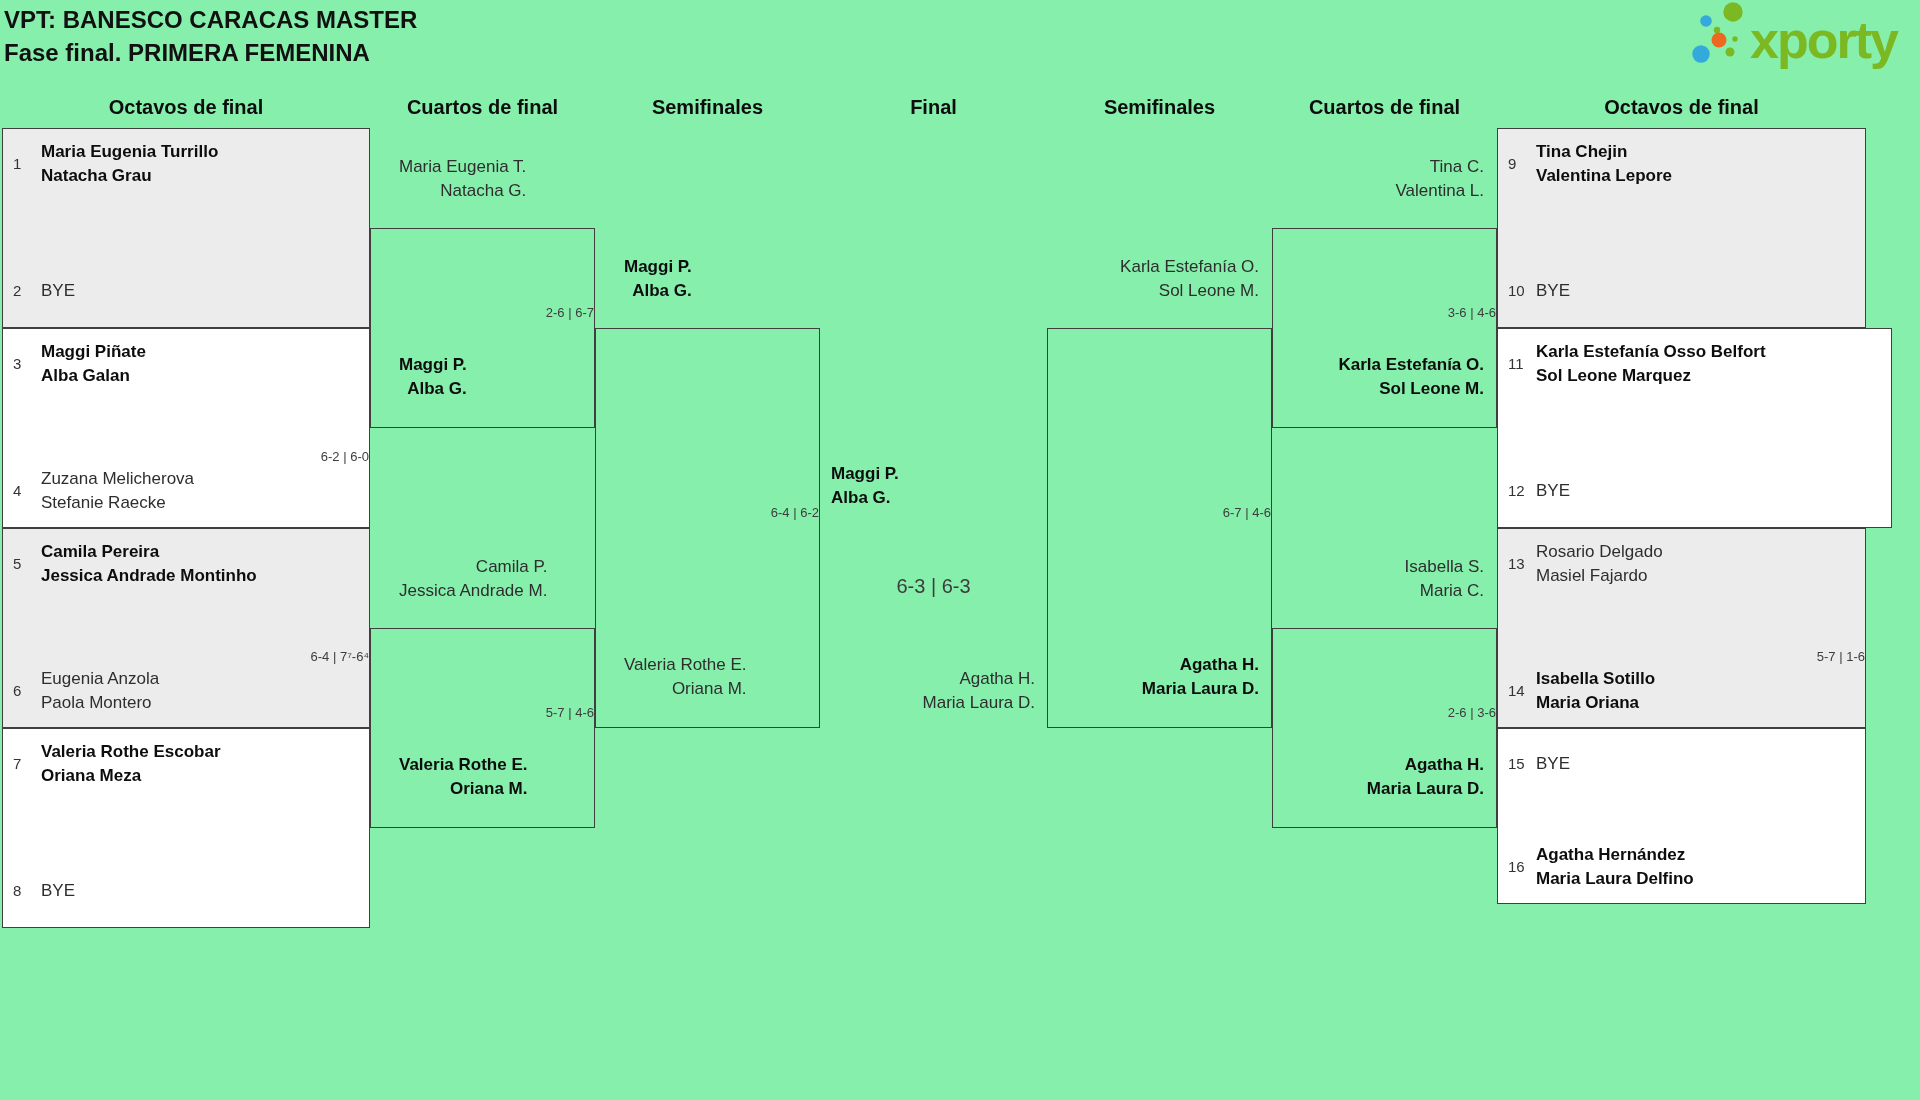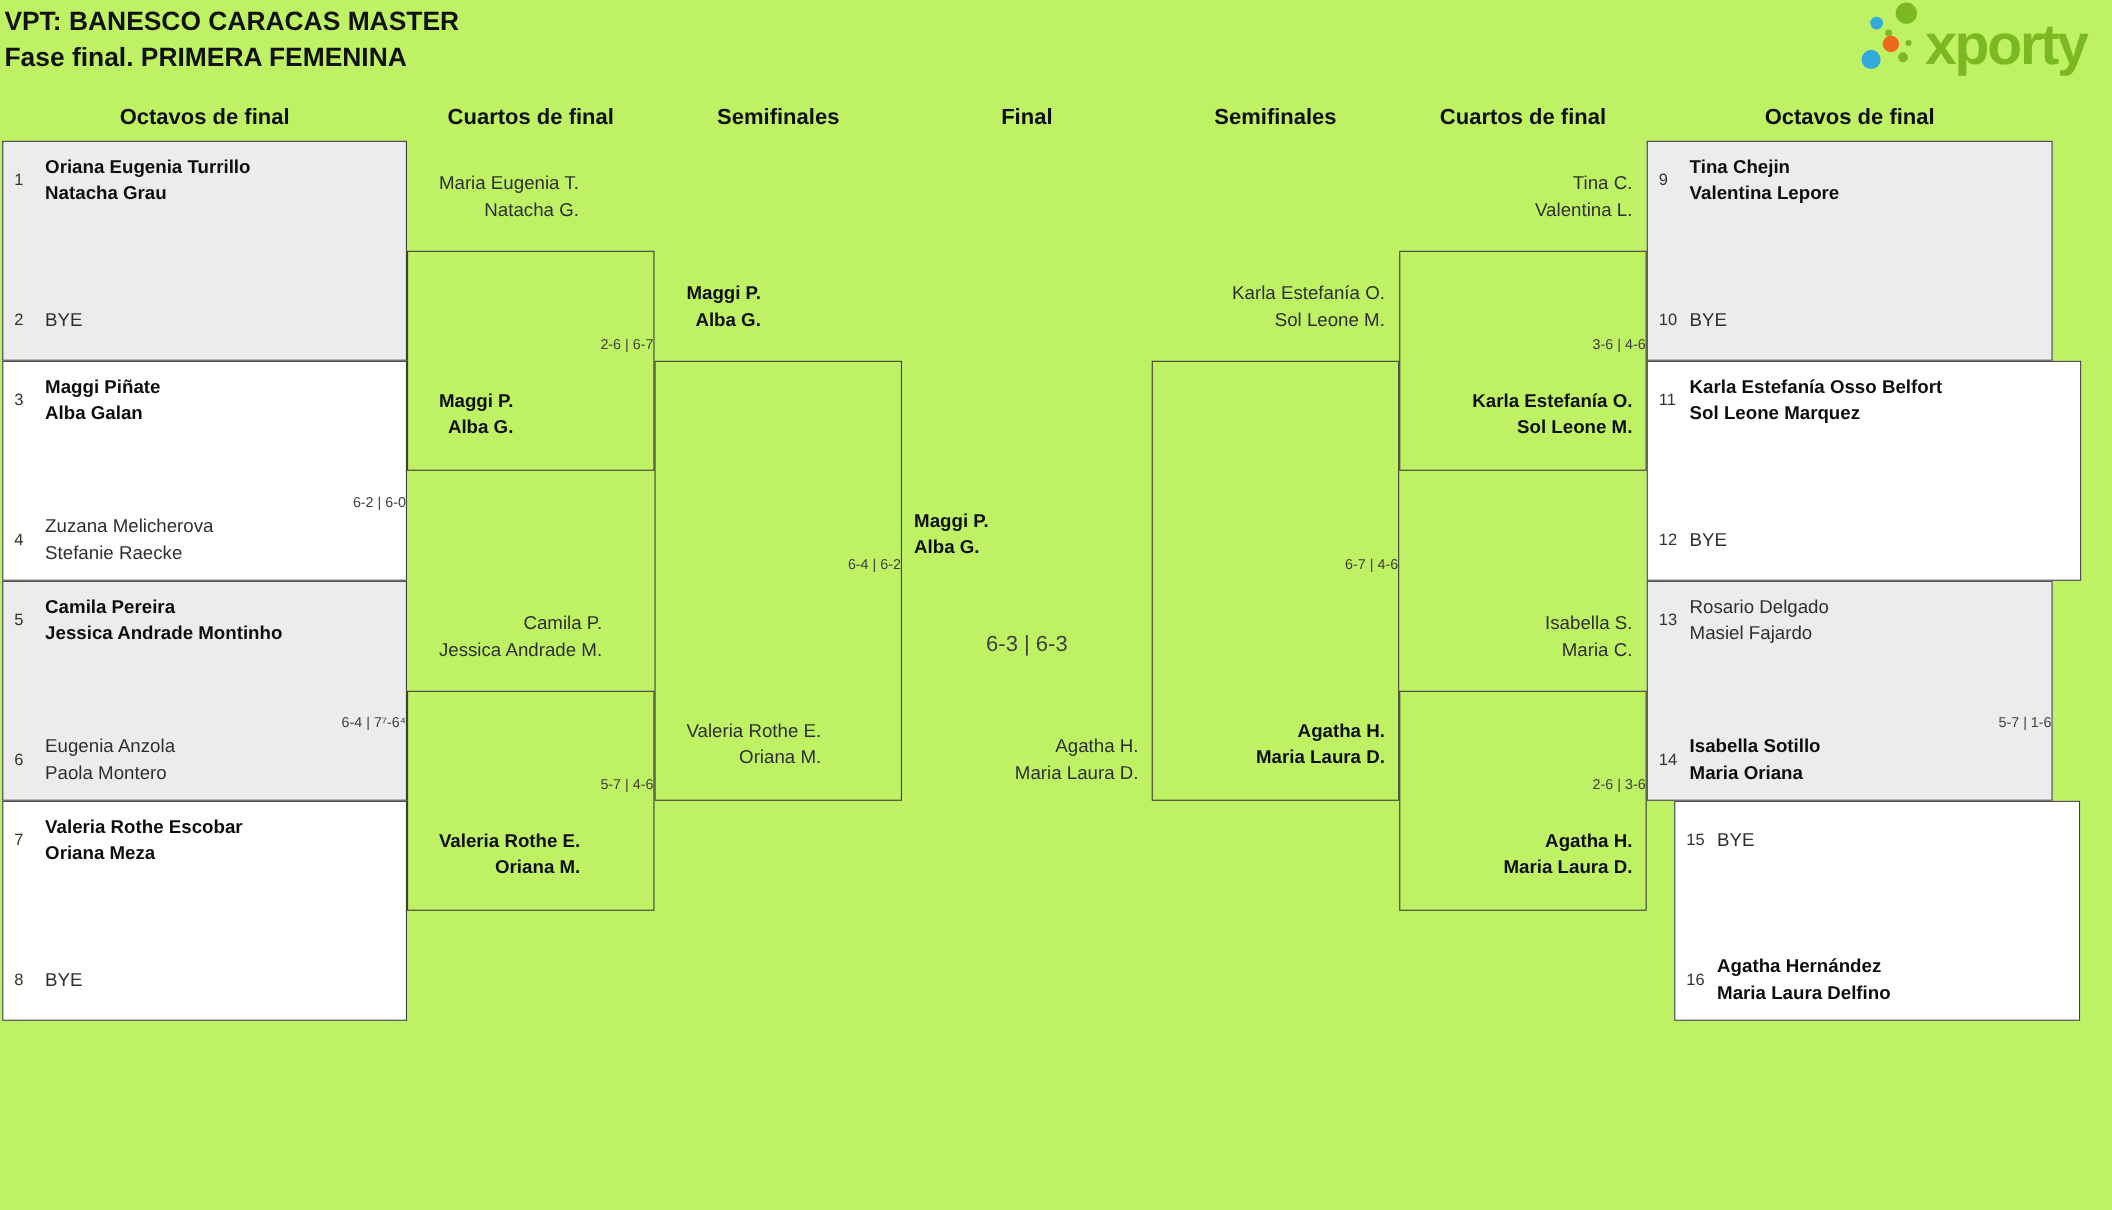--- a/index.html
+++ b/index.html
@@ -1,16 +1,16 @@
 <!DOCTYPE html>
 <html><head>
 <meta charset="utf-8">
 <style>
   html,body{margin:0;padding:0;background:#fff;}
-  #page{position:relative;width:1920px;height:1100px;background:#bef264;overflow:hidden;
+  #page{position:relative;width:1920px;height:1100px;background:#86efac;overflow:hidden;
         font-family:"Liberation Sans",sans-serif;color:#222;}
   .title{position:absolute;left:4px;top:3px;font-size:24px;font-weight:700;color:#111;line-height:33px;}
   .colhead{position:absolute;top:96px;text-align:center;font-size:20px;font-weight:700;color:#0d0d0d;}
   .box{position:absolute;box-sizing:border-box;border:1.5px solid #3f3f3f;}
   .r16{background:#fff;}
   .r16.shaded{background:#ececec;}
   .match{background:transparent;}
   .entry{position:absolute;left:10px;right:8px;display:flex;align-items:center;gap:9px;min-height:47px;}
   .entry.top{top:11px;}
   .entry.bot{bottom:13px;}
@@ -59,21 +59,21 @@
   <div class="colhead" style="left:595px;width:225px;">Semifinales</div>
   <div class="colhead" style="left:820px;width:227px;">Final</div>
   <div class="colhead" style="left:1047px;width:225px;">Semifinales</div>
   <div class="colhead" style="left:1272px;width:225px;">Cuartos de final</div>
   <div class="colhead" style="left:1497px;width:369px;">Octavos de final</div>
 
   <div class="box r16 shaded" style="left:2px;top:128px;width:368px;height:200px;">
     <div class="entry top">
       <span class="seed">1</span>
       <div class="names winner">
-        <div>Oriana Eugenia Turrillo</div>
+        <div>Maria Eugenia Turrillo</div>
           <div>Natacha Grau</div>
       </div>
     </div>
     <div class="score"></div>
     <div class="entry bot">
       <span class="seed">2</span>
       <div class="names">
         <div>BYE</div>
           <div></div>
       </div>
@@ -181,21 +181,21 @@
     <div class="score">5-7 | 1-6</div>
     <div class="entry bot">
       <span class="seed">14</span>
       <div class="names winner">
         <div>Isabella Sotillo</div>
           <div>Maria Oriana</div>
       </div>
     </div>
   </div>
 
-  <div class="box r16" style="left:1497px;top:728px;width:369px;height:200px;margin-left:25px;">
+  <div class="box r16" style="left:1497px;top:728px;width:369px;height:176px;">
     <div class="entry top">
       <span class="seed">15</span>
       <div class="names">
         <div>BYE</div>
           <div></div>
       </div>
     </div>
     <div class="score"></div>
     <div class="entry bot">
       <span class="seed">16</span>

